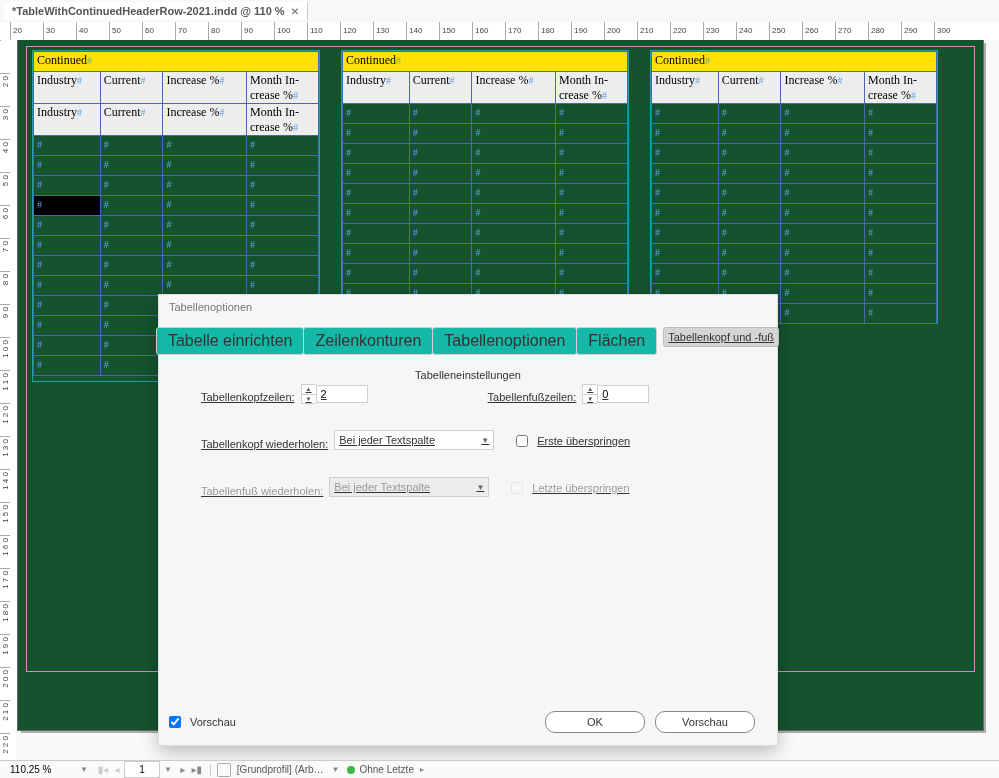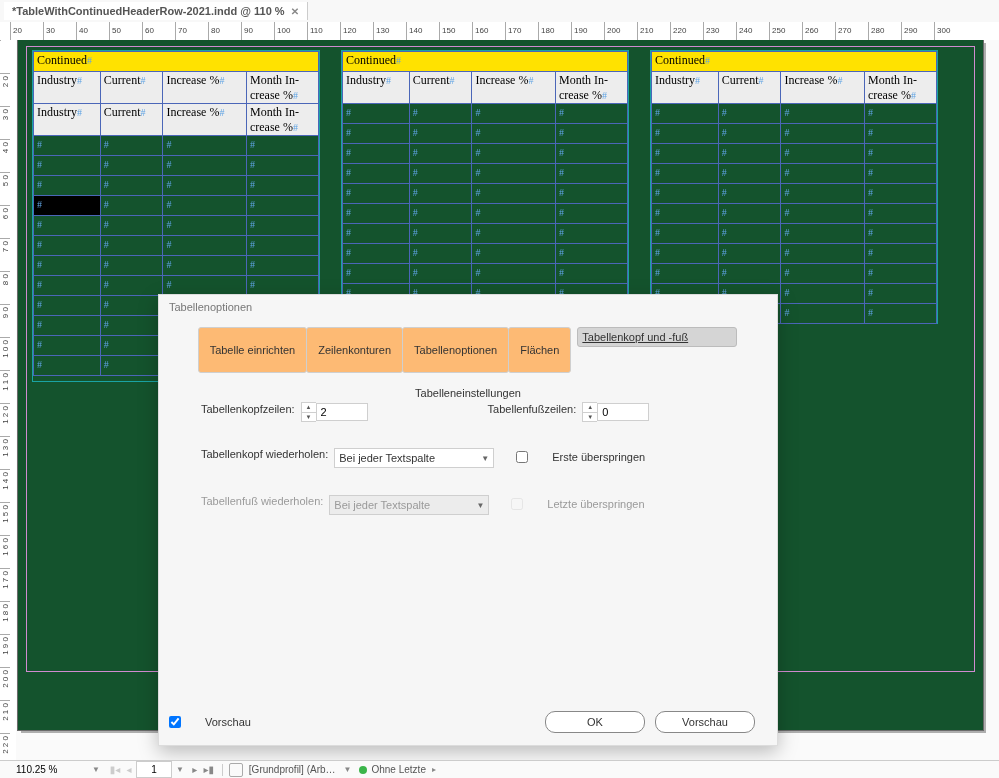--- a/index.html
+++ b/index.html
@@ -41,44 +41,44 @@
   .tbl td,.tbl th{border:1px solid var(--table-border);height:18px;padding:1px 3px 0 3px;vertical-align:top;white-space:nowrap;}
   .tbl .cont td{background:var(--table-header-bg);font-family:"Times New Roman",serif;}
   .tbl .hdr td{background:var(--table-subhdr);}
   .hc{color:var(--hidden-blue);font-size:10px;vertical-align:baseline;}
   .sel-cell{background:#000;}
   
   .dialog{position:absolute;top:294px;left:158px;width:618px;height:450px;background:var(--panel);border:1px solid var(--dlg-border);box-shadow:0 6px 18px rgba(0,0,0,.25);font-size:11px;color:var(--txt);}
   .dlg-title{padding:6px 10px;color:#777;}
   .dlg-body{padding:8px 22px 12px 22px;position:relative;height:calc(100% - 26px);box-sizing:border-box;}
   .tabs{display:flex;justify-content:center;margin-bottom:14px;}
-  .tab{padding:16px 11px;border:1px solid var(--light-border);border-radius:3px;margin-left:-1px;background:#fdba74;font-size:11px;white-space:nowrap;}
+  .tab{padding:4px 11px;border:1px solid var(--light-border);border-radius:3px;margin-left:-1px;background:#14b8a6;font-size:16px;white-space:nowrap;}
   .tab.sel{background:var(--tab-selected);border-color:#bcbcbc;text-decoration:underline;}
   .grp-title{margin:6px 0 4px 0;text-align:center;}
-  .row{display:flex;align-items:flex-start;margin:3px 0 10px 0;}
+  .row{display:flex;align-items:flex-end;margin:3px 0 10px 0;text-decoration:underline;}
   .row label{white-space:nowrap;}
   .row.indent{margin-left:20px;}
   .spin{display:inline-flex;align-items:center;height:18px;margin-left:6px;}
   .spin .arrows{width:14px;height:18px;display:flex;flex-direction:column;border:1px solid var(--light-border);border-right:none;background:#fff;}
   .spin .arrows div{flex:1;display:flex;align-items:center;justify-content:center;font-size:6px;color:#555;}
   .spin .arrows div:first-child{border-bottom:1px solid var(--light-border);}
   .spin input{width:52px;height:18px;border:1px solid var(--light-border);border-radius:0;background:#fff;padding:0 4px;font-size:11px;box-sizing:border-box;}
   .sel{width:150px;height:18px;border:1px solid var(--light-border);background:#fff;padding:0 4px;display:inline-flex;align-items:center;justify-content:space-between;margin-left:6px;font-size:11px;}
   .sel.disabled{background:#ececec;color:var(--disabled);}
   .sel .chev{font-size:8px;color:#666;}
-  .chk{display:inline-flex;align-items:center;gap:21px;}
+  .chk{display:inline-flex;align-items:center;gap:6px;}
   .chk input{width:12px;height:12px;}
   .chk.disabled{color:var(--disabled);}
   .chk.disabled input{opacity:.4;}
   .gap{flex:1;}
   .footer{position:absolute;bottom:10px;left:6px;right:22px;display:flex;align-items:center;}
   .btn{height:20px;min-width:70px;border:1px solid #888;border-radius:10px;background:#fff;font-size:11px;display:inline-flex;align-items:center;justify-content:center;padding:0 14px;margin-left:10px;}
   
   .status{position:absolute;bottom:0;left:0;right:0;height:17px;background:#fafafa;border-top:1px solid #ccc;display:flex;align-items:center;font-size:10px;color:#555;}
-  .status .zoom{width:60px;border:none;background:transparent;padding:2px 16px;font-size:10px;}
+  .status .zoom{width:60px;border:none;background:transparent;padding:2px 10px;font-size:10px;}
   .nav-btn{width:14px;text-align:center;color:#888;background:transparent;}
   .nav-btn.dis{color:#ccc;}
   .pg-input{width:30px;height:13px;border:1px solid #ccc;font-size:10px;text-align:center;}
   .dot-g{width:8px;height:8px;border-radius:50%;background:#3bb54a;display:inline-block;margin-right:4px;}
   .sep{width:1px;height:12px;background:#ccc;margin:0 6px;}
 </style>
 </head>
 <body>
 
 <div class="topbar">

